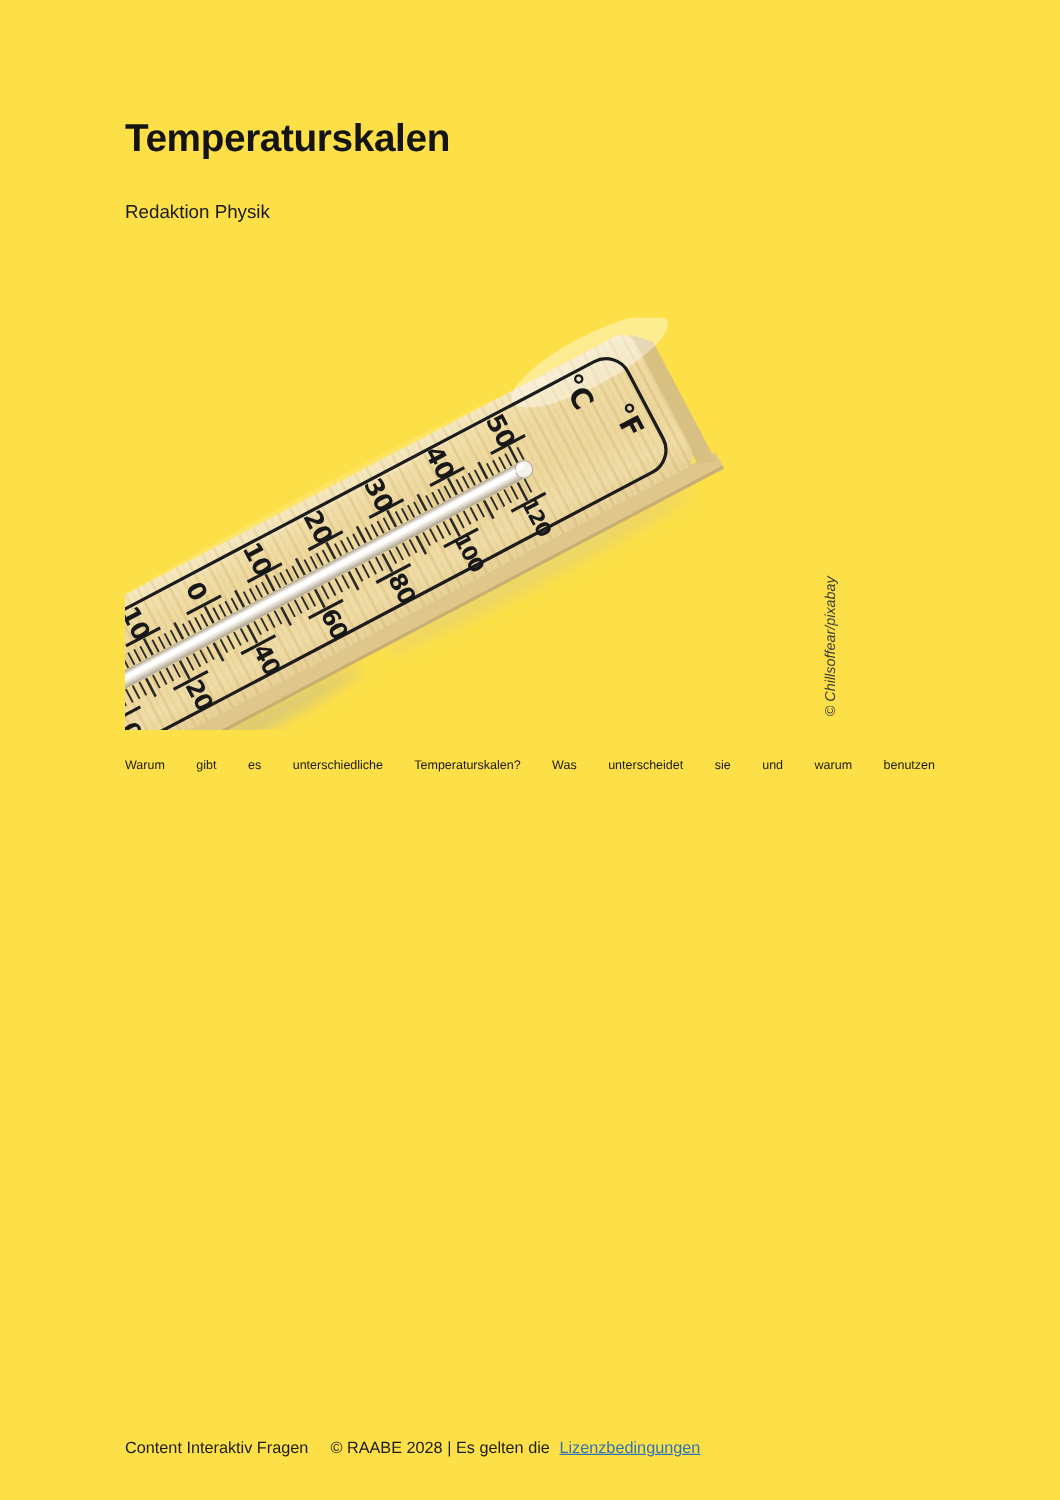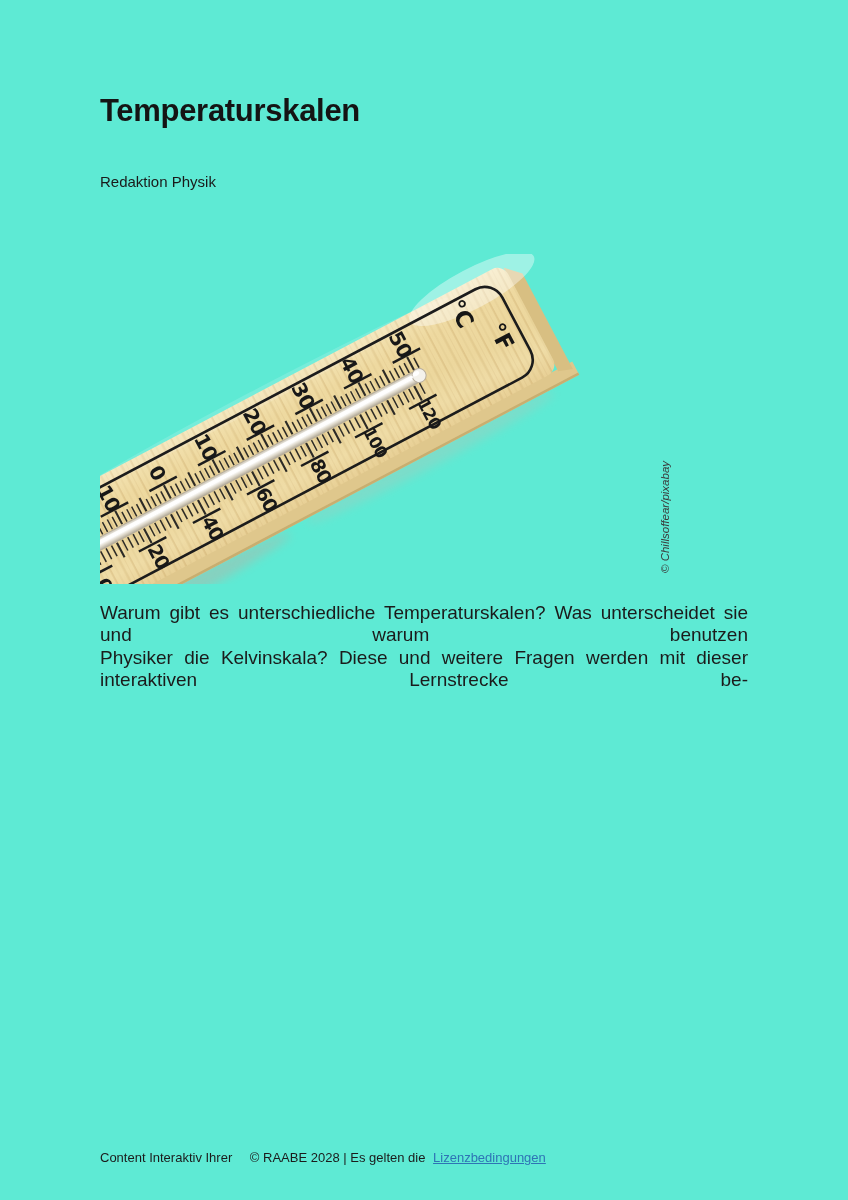--- a/index.html
+++ b/index.html
@@ -1,41 +1,40 @@
 <!DOCTYPE html>
 <html><head>
 <meta charset="utf-8">
 <style>
   html, body { margin: 0; padding: 0; background: #ffffff; }
   .page {
     position: relative;
     width: 848px;
     height: 1200px;
-    background: #5eead4;
+    background: #fde047;
     overflow: hidden;
     font-family: "Liberation Sans", sans-serif;
     color: #1a1a1a;
   }
   .title {
     position: absolute;
     left: 100px;
     top: 93px;
     margin: 0;
     font-size: 31px;
     font-weight: 700;
     letter-spacing: -0.3px;
     color: #141414;
   }
   .subtitle {
     position: absolute;
     left: 100px;
     top: 161px;
     font-size: 15px;
     color: #1a1a1a;
-    margin-top: 12px;
   }
   .figure {
     position: absolute;
     left: 100px;
     top: 254px;
     width: 548px;
     height: 330px;
     overflow: hidden;
   }
   .figure svg { display: block; }
@@ -48,21 +47,21 @@
     white-space: nowrap;
     font-size: 11.5px;
     font-style: italic;
     color: #3a3a3a;
   }
   .paragraph {
     position: absolute;
     left: 100px;
     top: 602px;
     width: 648px;
-    font-size: 19px;
+    font-size: 10px;
     line-height: 22.4px;
     color: #1b1b1b;
   }
   .pline { text-align: justify; text-align-last: justify; }
   .pline.last { text-align: left; text-align-last: left; }
   .footer {
     position: absolute;
     left: 100px;
     top: 1150px;
     font-size: 13px;
@@ -320,22 +319,21 @@
           <text transform="translate(524 25) rotate(90)" text-anchor="middle" dominant-baseline="central" font-family="&quot;DejaVu Sans&quot;, sans-serif" font-size="23" font-weight="700" fill="#161616">°C</text>
           <text transform="translate(549 64) rotate(90)" text-anchor="middle" dominant-baseline="central" font-family="&quot;DejaVu Sans&quot;, sans-serif" font-size="23" font-weight="700" fill="#161616">°F</text>
         </g>
       </svg>
   </div>
 
   <div class="credit">© Chillsoffear/pixabay</div>
 
   <div class="paragraph">
     <div class="pline">Warum gibt es unterschiedliche Temperaturskalen? Was unterscheidet sie und warum benutzen</div>
-    <div class="pline">Physiker die Kelvinskala? Diese und weitere Fragen werden mit dieser interaktiven Lernstrecke be-</div>
   </div>
 
   <div class="footer">
-    <span>Content Interaktiv Ihrer</span>
+    <span>Content Interaktiv Fragen</span>
     <span class="copyright">© RAABE 2028 | Es gelten die</span>
     <a class="license" href="#">Lizenzbedingungen</a>
   </div>
 
 </div>
 
 </body></html>

